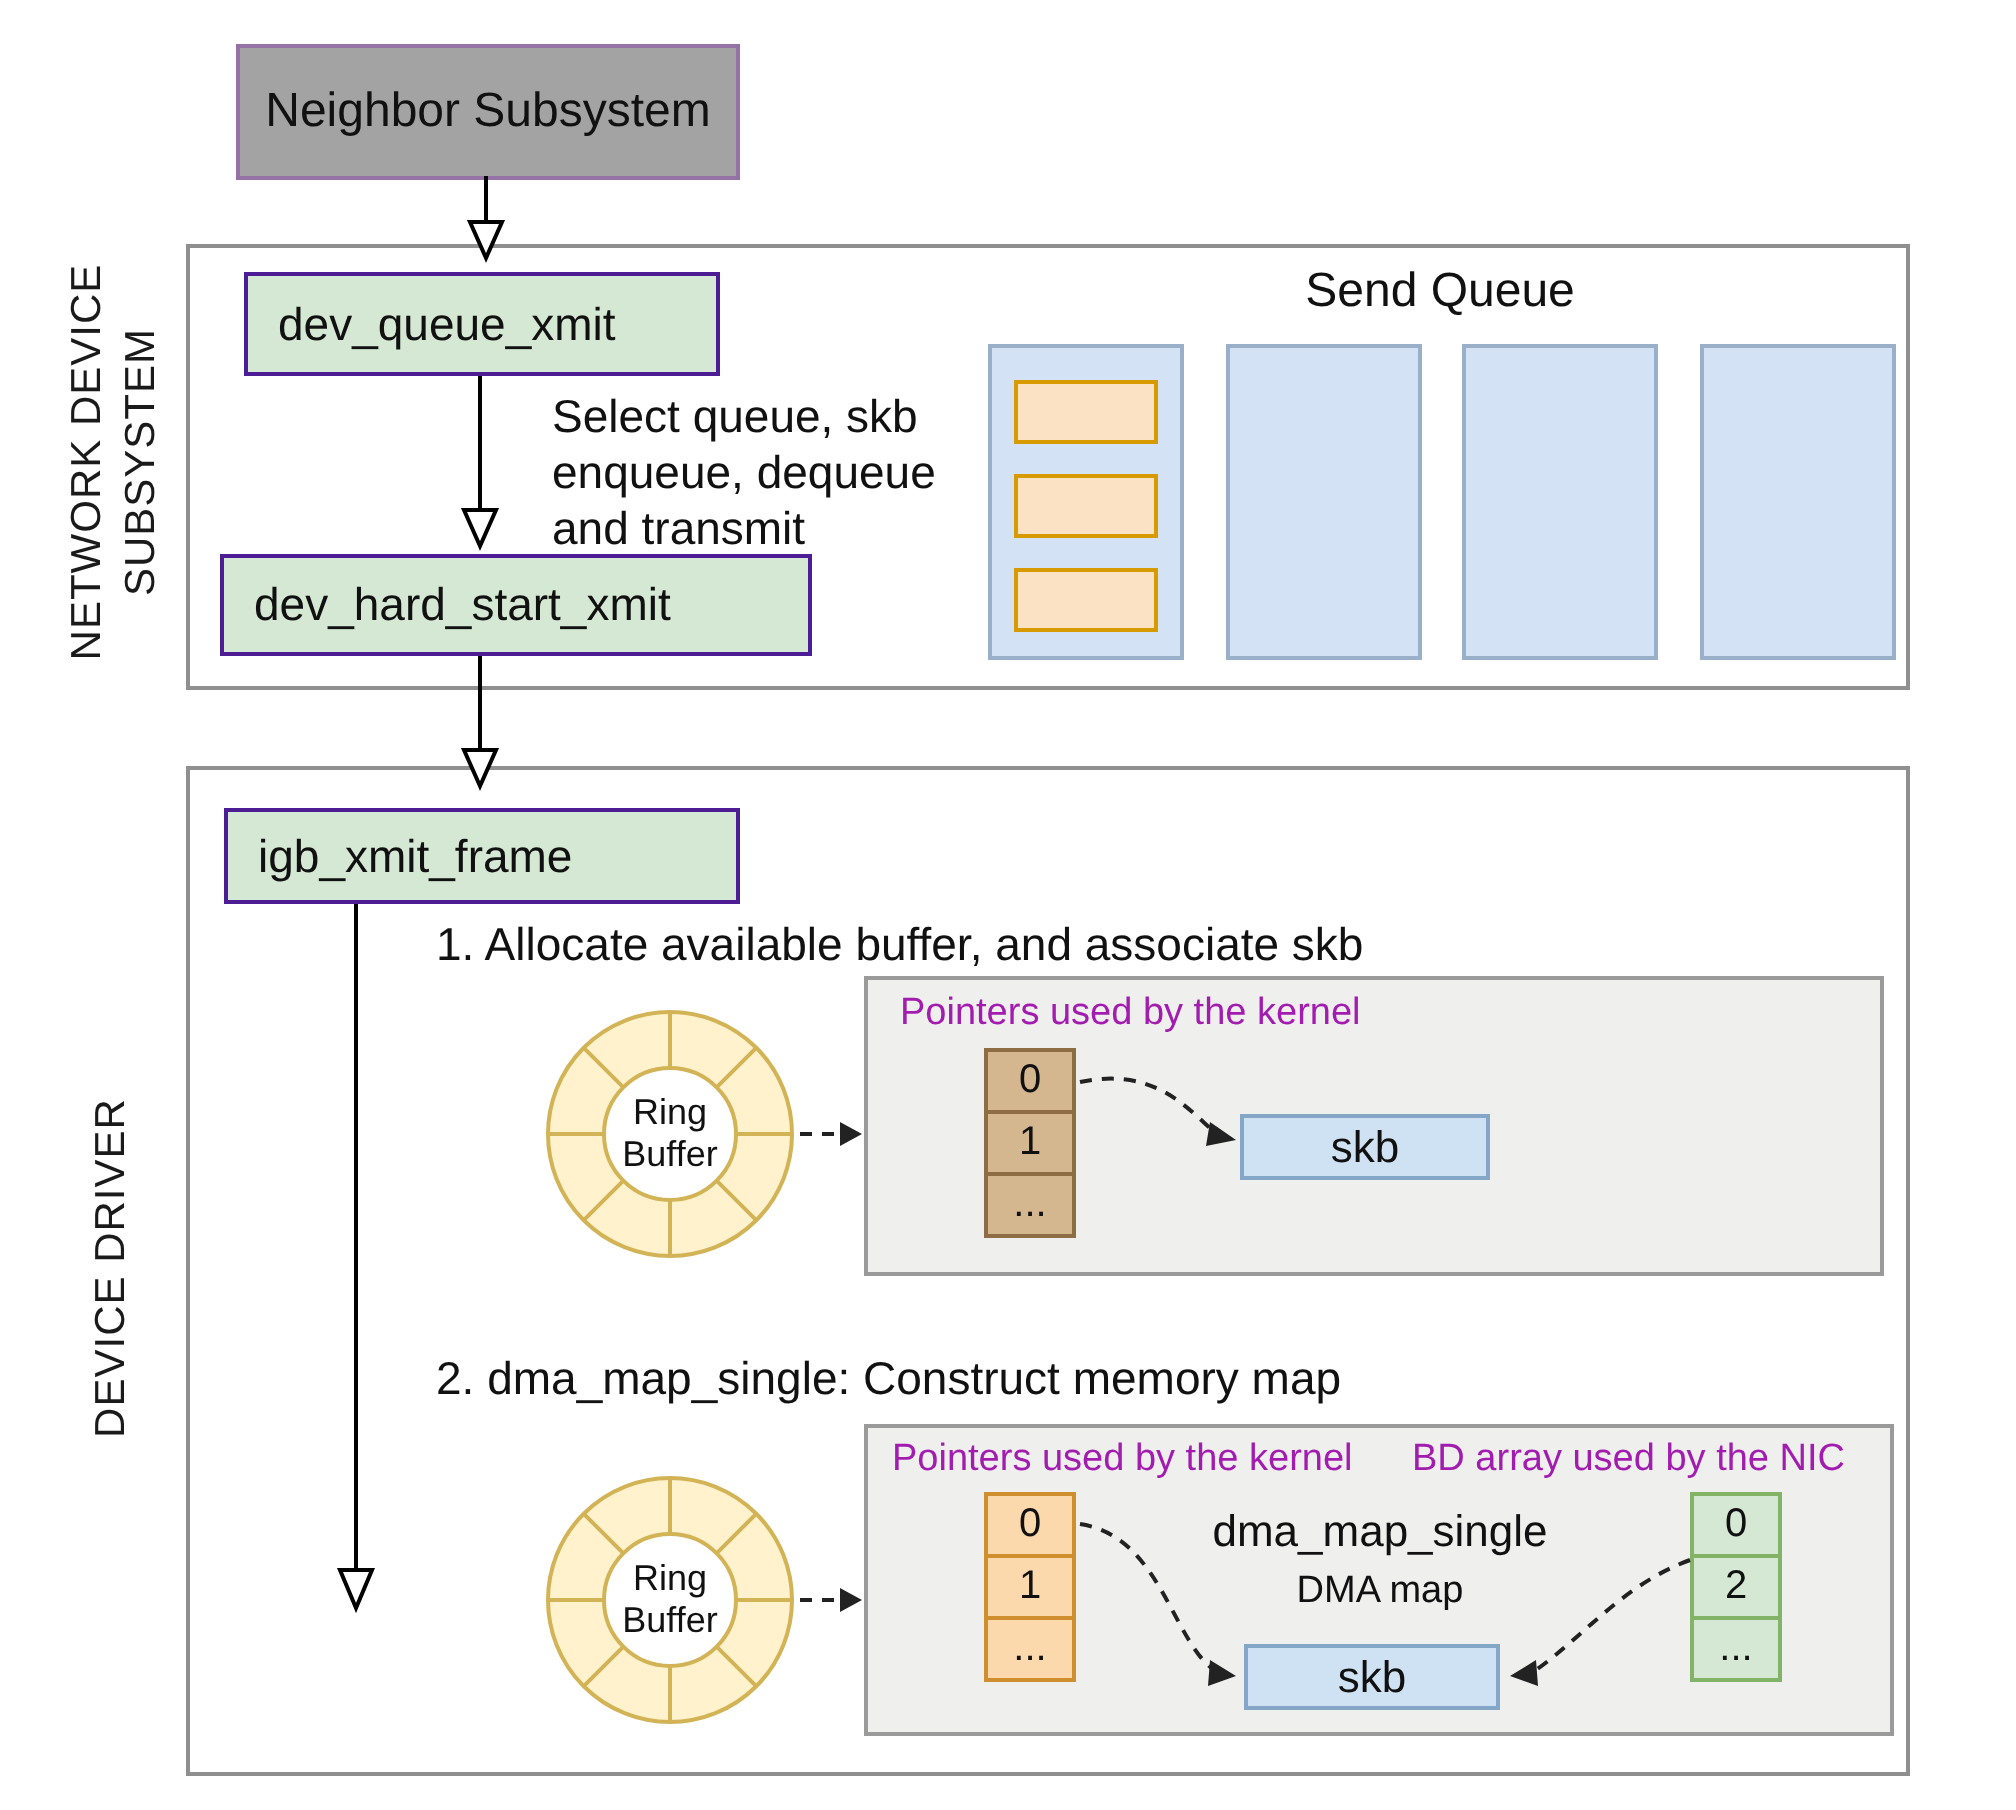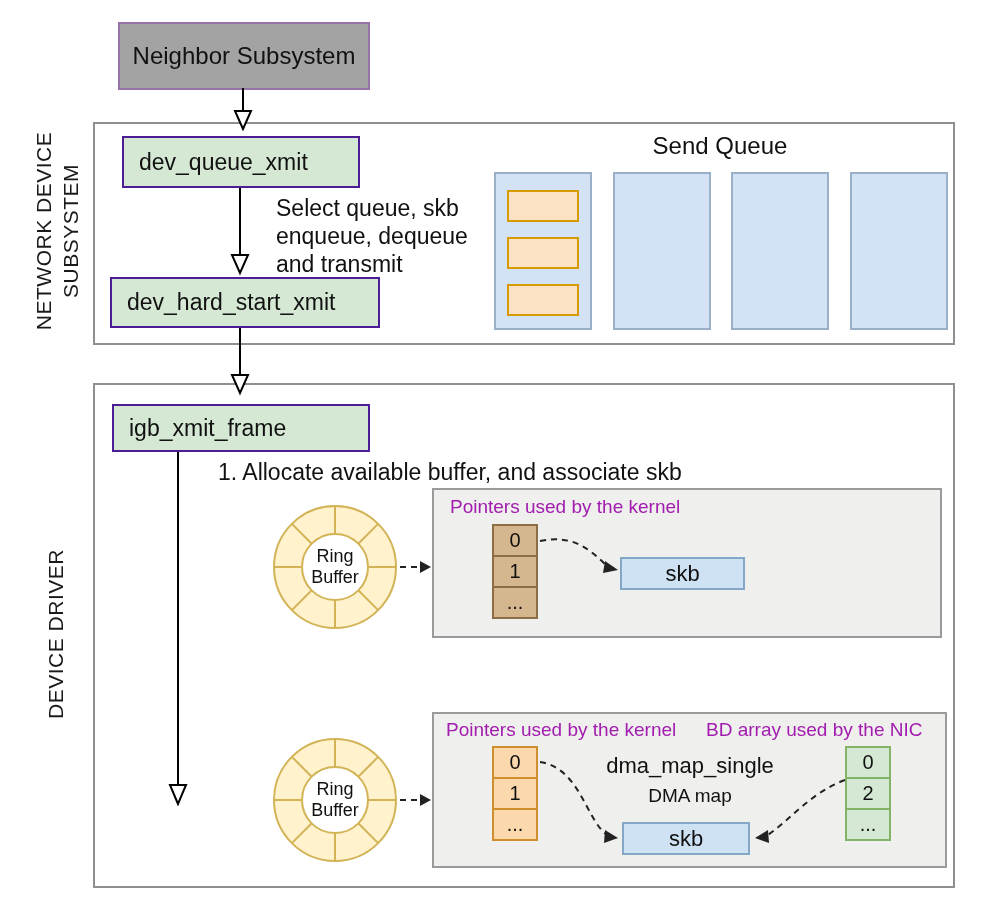--- a/index.html
+++ b/index.html
@@ -20,21 +20,21 @@
   
   .vlabel{display:flex;flex-direction:column;align-items:center;justify-content:center;
           transform:rotate(-90deg);font-size:21px;line-height:1.3;letter-spacing:.5px;color:#1a1a1a;}
   .vlabel-network{left:-75px;top:203px;width:264px;height:56px;}
   .vlabel-driver{left:-44px;top:619px;width:200px;height:30px;}
 
   
   .green-box{background:#d5e8d4;border:2px solid #4c1d95;font-size:23px;
              display:flex;align-items:center;justify-content:flex-start;padding-left:15px;box-sizing:border-box;}
   .dev-queue{left:122px;top:136px;width:238px;height:52px;}
-  .dev-hard{left:110px;top:277px;width:270px;height:51px;}
+  .dev-hard{left:110px;top:277px;width:296px;height:51px;}
   .igb{left:112px;top:404px;width:258px;height:48px;}
 
   .note{left:276px;top:194px;width:202px;font-size:23px;line-height:1.22;}
 
   
   .send-queue-title{left:600px;top:132px;width:240px;text-align:center;font-size:24px;}
   .queue-rect{top:172px;width:98px;height:158px;background:#d3e3f5;border:2px solid #9ab0c8;box-sizing:border-box;}
   .q1{left:494px}.q2{left:613px}.q3{left:731px}.q4{left:850px}
   .skb-mini{left:507px;width:72px;height:32px;background:#fbe2c5;border:2px solid #d79b00;box-sizing:border-box;}
   .m1{top:190px}.m2{top:237px}.m3{top:284px}
@@ -155,20 +155,21 @@
   <div class="abs cellcol col-kernel1">
     <div class="cell">0</div>
     <div class="cell">1</div>
     <div class="cell">...</div>
   </div>
 
   <div class="abs skb-box skb1">
     <span>skb</span>
   </div>
 
+  <div class="abs step-title step2-title">2. dma_map_single: Construct memory map</div>
 
   <div class="abs ring ring2">
     <svg width="130" height="130" viewBox="0 0 130 130">
       <circle cx="65" cy="65" r="61" fill="#fff2cc" stroke="#d2b356" stroke-width="2"></circle>
       <circle cx="65" cy="65" r="33" fill="#ffffff" stroke="#d2b356" stroke-width="2"></circle>
       <g stroke="#d2b356" stroke-width="2">
         <line x1="98" y1="65" x2="126" y2="65"></line>
           <line x1="88.3" y1="88.3" x2="108.1" y2="108.1"></line>
         <line x1="65" y1="98" x2="65" y2="126"></line>
           <line x1="41.7" y1="88.3" x2="21.9" y2="108.1"></line>

